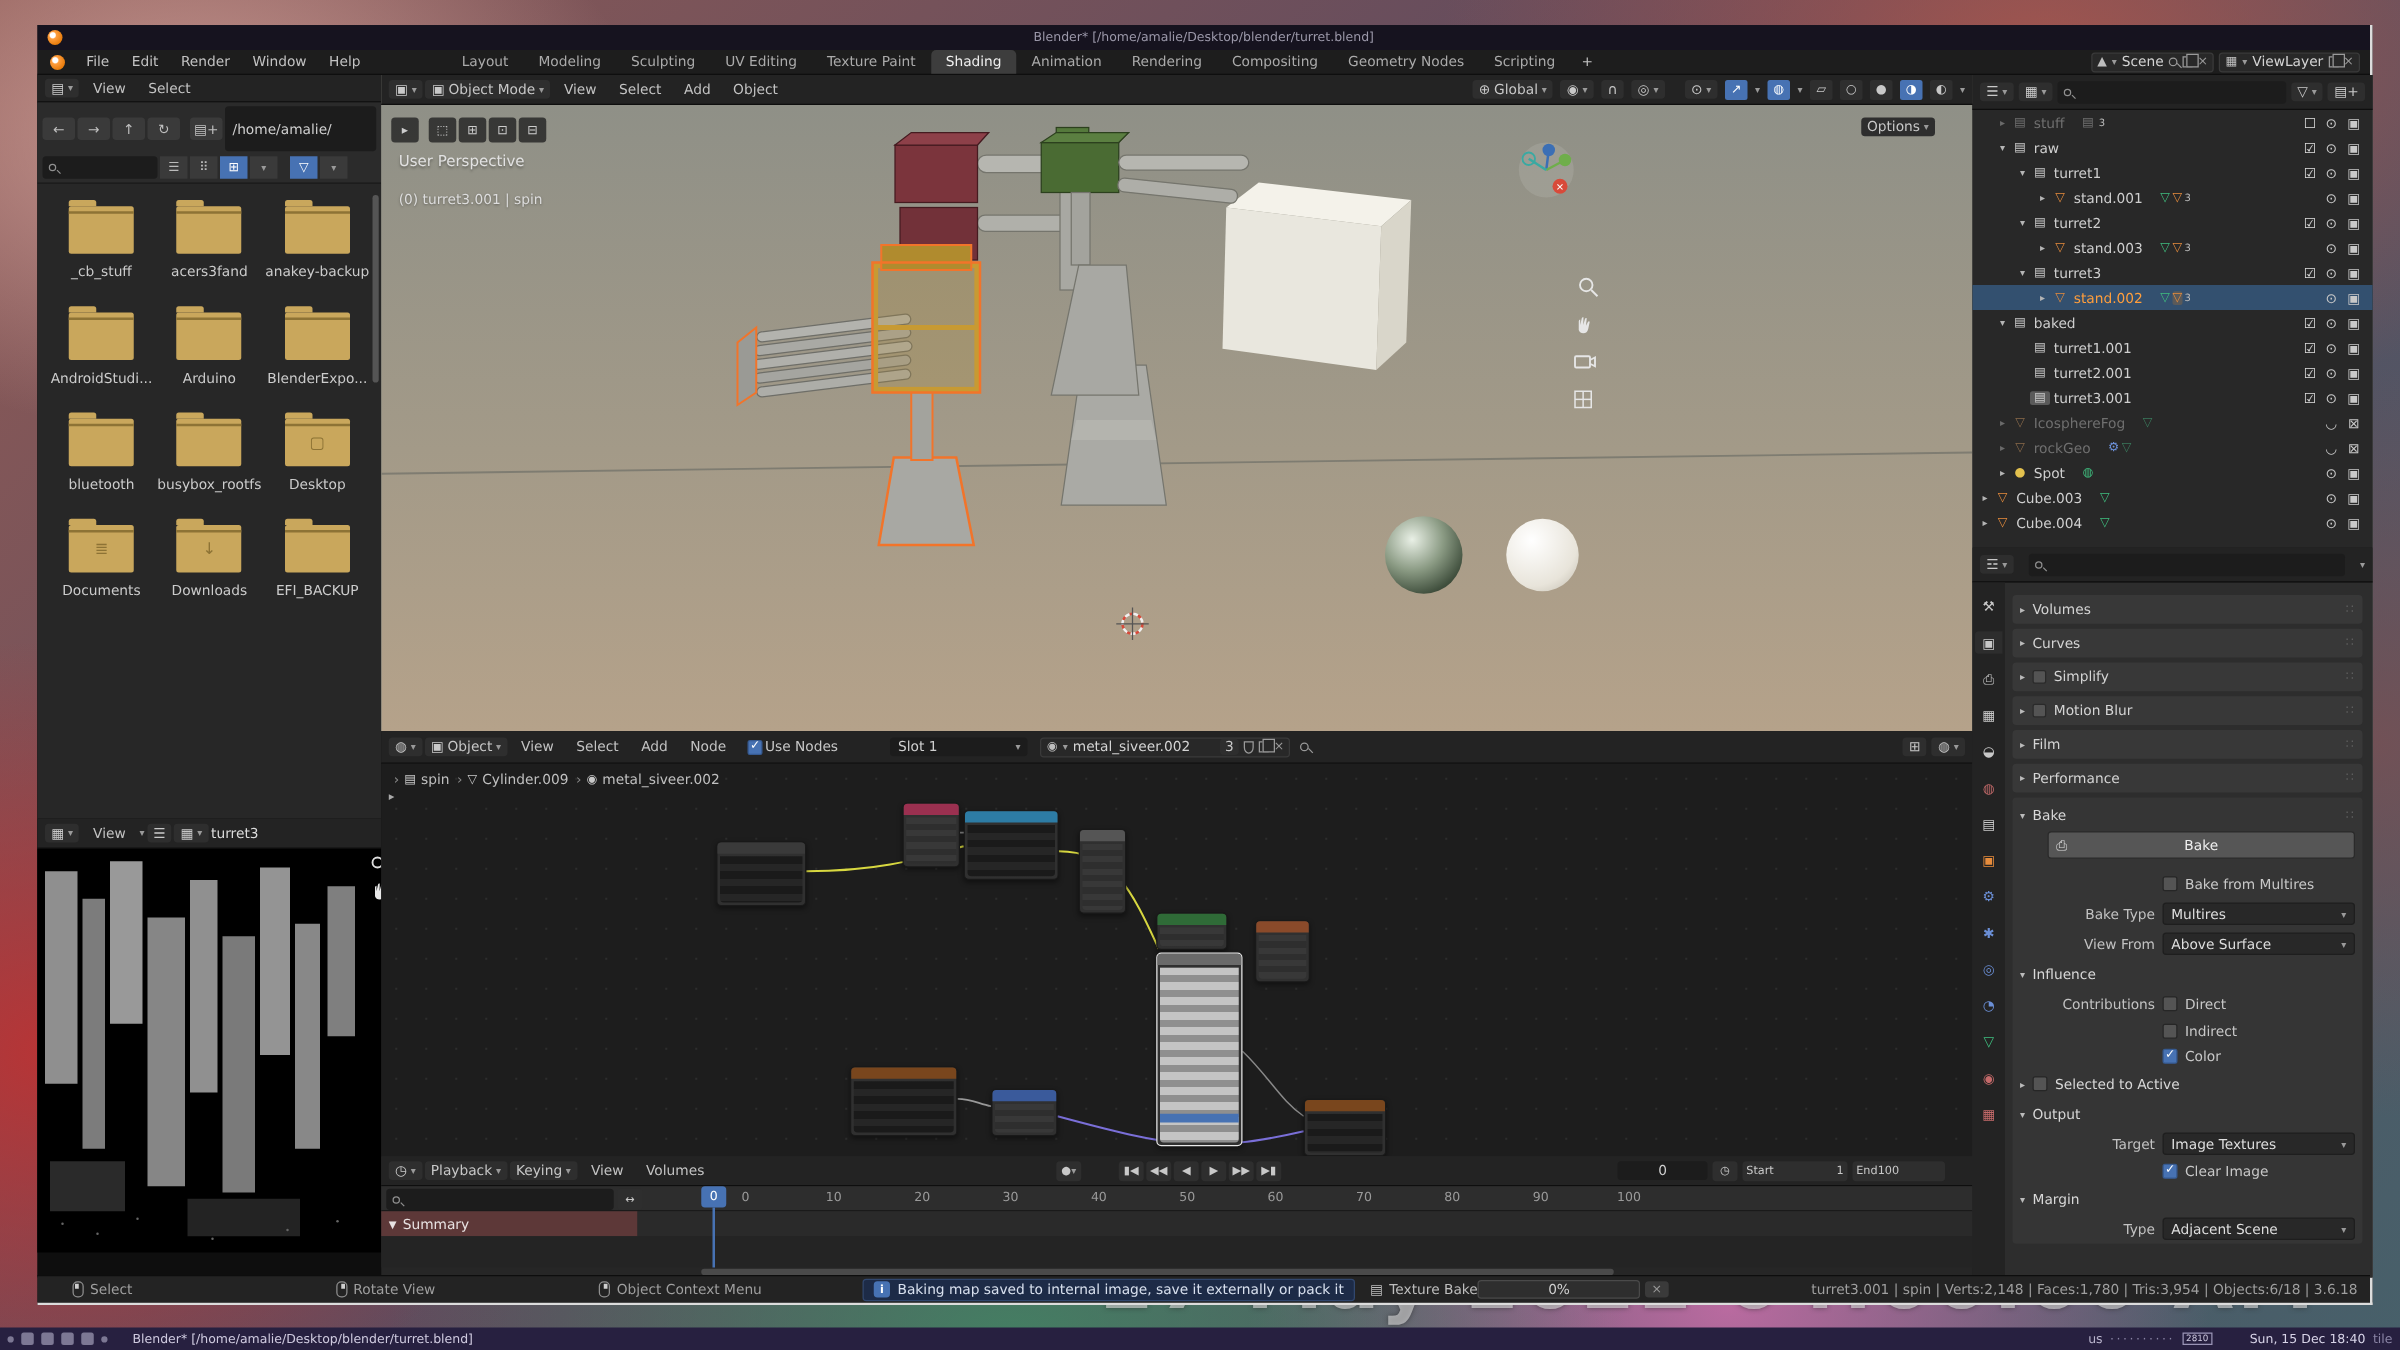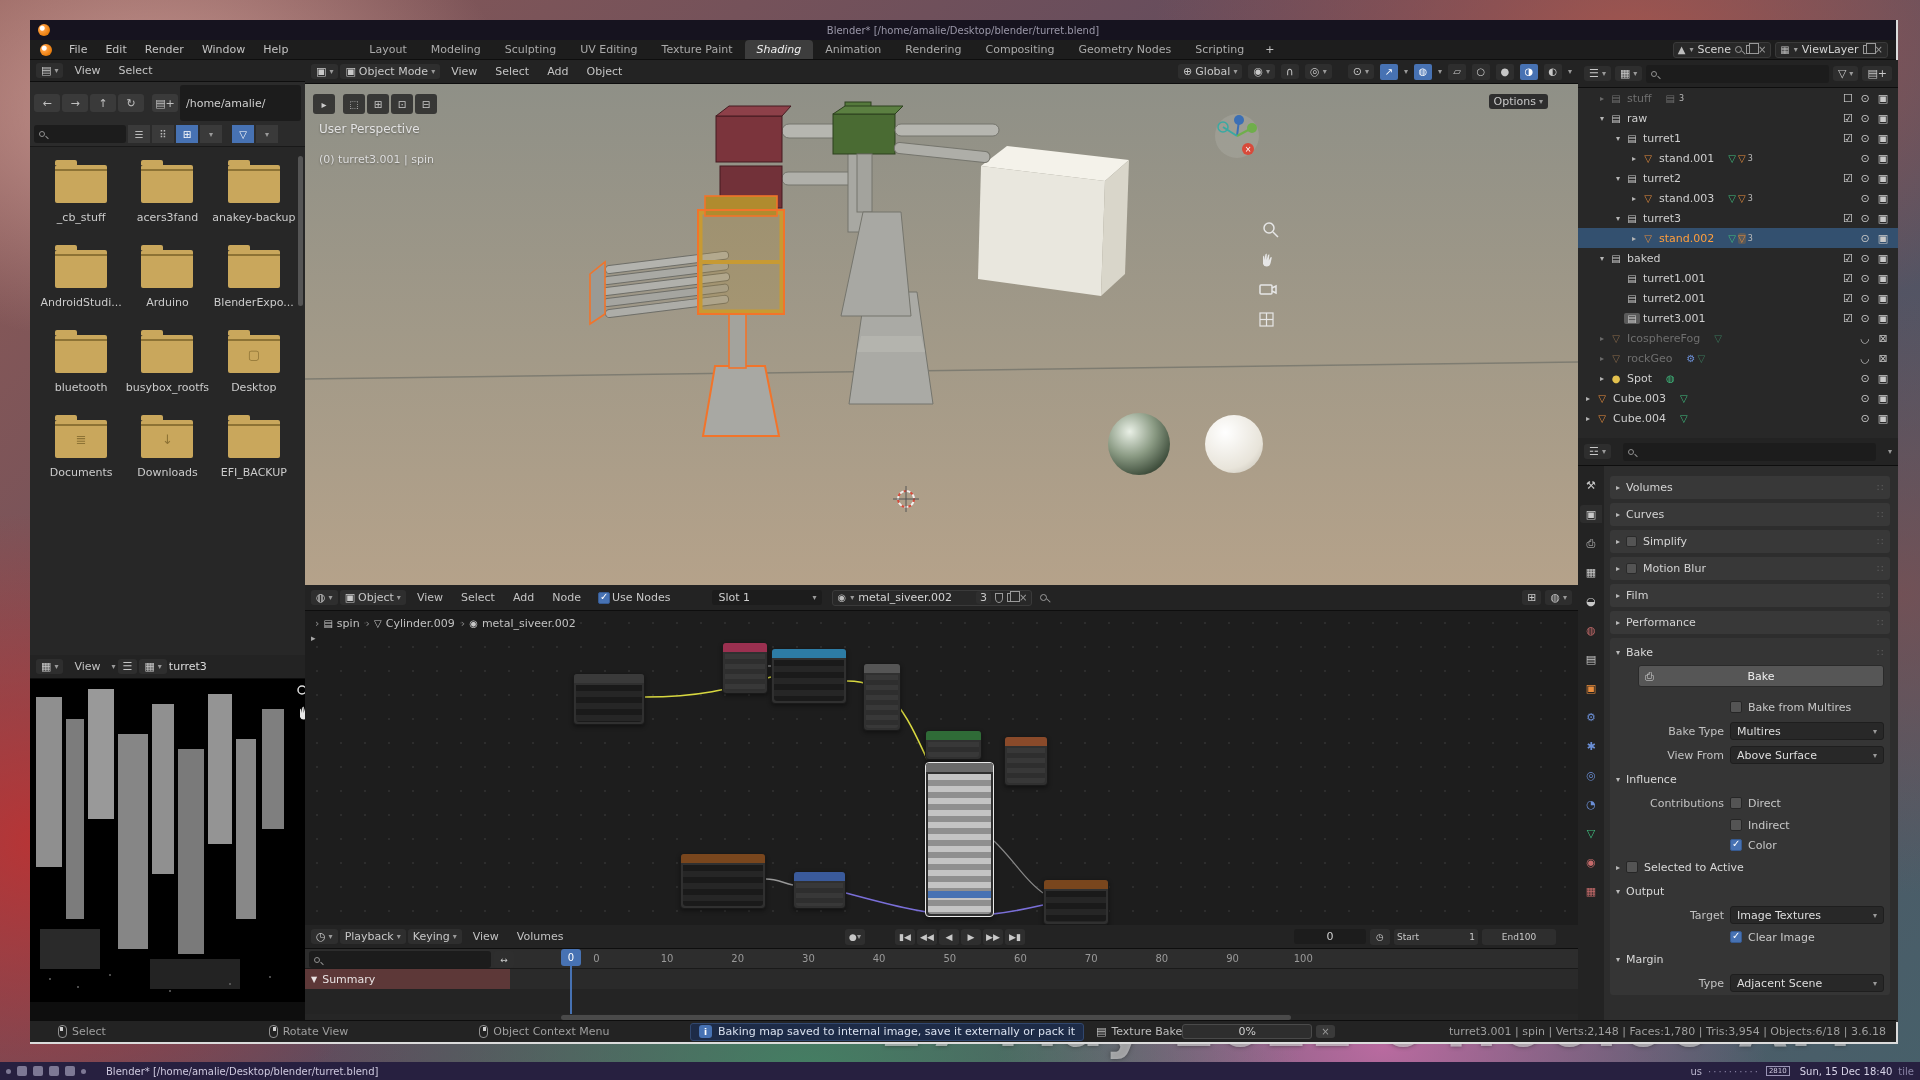--- a/index.html
+++ b/index.html
@@ -16,21 +16,21 @@
 #wp-text{position:absolute;left:880px;top:988px;font-size:62px;font-weight:bold;color:rgba(238,238,238,.55);letter-spacing:3px;text-shadow:0 0 4px rgba(40,40,40,.6);white-space:nowrap;z-index:1;}
 #win{position:absolute;left:30px;top:20px;width:1868px;height:1024px;z-index:2;background:#111;border-right:2px solid #dcdcdc;border-bottom:2px solid #dcdcdc;font-size:11px;color:#c8c8c8;}
 #titlebar{position:absolute;left:0;top:0;width:100%;height:20px;background:#16131f;display:flex;align-items:center;justify-content:center;color:#9a97a8;font-size:10px;}
 .blogo{display:inline-block;width:12px;height:12px;border-radius:50%;background:radial-gradient(circle at 35% 35%,#fff 0 2px,#ff9d3c 3px,#e87d0d 70%);}
 #titlebar .blogo{position:absolute;left:8px;top:4px;}
 #menubar{position:absolute;left:0;top:20px;width:100%;height:20px;background:#1d1d1d;display:flex;align-items:center;border-bottom:1px solid #0e0e0e;}
 #menubar .blogo{margin:0 8px 0 10px;}
 .mitem{padding:2px 9px;color:#c3c3c3;}
 #wtabs{display:flex;margin-left:60px;align-items:center;height:100%;}
 .wtab{padding:3px 12px;color:#ababab;font-size:11px;}
-.wtab.active{background:#3d3d3d;color:#f0f0f0;border-radius:4px 4px 0 0;font-style:italic;}
+.wtab.active{background:#3d3d3d;color:#f0f0f0;border-radius:4px 4px 0 0;}
 #tb-right{margin-left:auto;display:flex;align-items:center;gap:4px;margin-right:8px;}
 .idsel{display:flex;align-items:center;background:#282828;border:1px solid #3a3a3a;border-radius:3px;height:16px;padding:0 4px;gap:4px;color:#d4d4d4;}
 .ic{font-size:10px;color:#bdbdbd;}
 .chev{font-size:8px;color:#9a9a9a;}
 .pinico{display:inline-block;width:7px;height:7px;border:1px solid #9a9a9a;border-radius:50%;position:relative;}
 .pinico::after{content:"";position:absolute;left:5px;top:5px;width:5px;height:1px;background:#9a9a9a;transform:rotate(45deg);}
 .cpyico{display:inline-block;width:8px;height:9px;border:1px solid #9a9a9a;position:relative;background:#282828;}
 .cpyico::before{content:"";position:absolute;left:2px;top:-3px;width:8px;height:9px;border:1px solid #9a9a9a;background:#282828;}
 .xico{color:#9a9a9a;font-size:10px;}
 #main{position:absolute;left:0;top:40px;width:1868px;height:962px;background:#0e0e0e;}
@@ -152,21 +152,21 @@
 .mouse.middle::before{left:3px;}
 .mouse.right::before{right:1px;}
 .kmi{display:flex;align-items:center;}
 #msgpill{display:flex;align-items:center;gap:6px;background:#1d2b47;border:1px solid #31476e;border-radius:3px;height:18px;padding:0 8px;color:#d8e0ee;}
 .infoico{width:13px;height:13px;background:#4772b3;border-radius:3px;color:#fff;font-size:9px;font-weight:bold;display:flex;align-items:center;justify-content:center;}
 #progress{width:130px;height:15px;border:1px solid #4a4a4a;background:#2e2e2e;border-radius:3px;display:flex;align-items:center;justify-content:center;color:#cfcfcf;}
 
 #taskbar{position:absolute;left:0;bottom:0;width:100%;height:18px;background:#272040;z-index:3;display:flex;align-items:center;color:#b9b4cc;font-size:10px;gap:6px;padding:0 6px;}
 .tbico{width:10px;height:10px;background:#7d7894;border-radius:2px;}
 .tbico.sm{width:5px;height:5px;border-radius:50%;}
-#tb-clock{margin-left:4px;color:#d8d4e8;}
+#tb-clock{margin-left:24px;color:#d8d4e8;}
 .traybox{border:1px solid #9a94b5;font-size:7px;padding:0 2px;color:#cfcadf;}
 .dots{letter-spacing:2px;color:#8a84a5;}
 </style>
 </head>
 <body>
 
 <div id="desktop">
   <div id="wp-text">27 May 2022 04:00:00 AM</div>
 
   <div id="win">
@@ -703,21 +703,21 @@
             <span class="pbtn">▶▶</span>
             <span class="pbtn">▶▮</span>
           </div>
           <div style="position:absolute;left:989px;display:flex;gap:4px;align-items:center">
             <span class="field" style="width:72px;text-align:center">0</span>
             <span class="pbtn">◷</span>
             <span class="pbtn" style="width:84px;justify-content:space-between">
                 <span>Start</span>
                 <span>1</span>
               </span>
-            <span class="pbtn" style="width:74px;justify-content:center">
+            <span class="pbtn" style="width:74px;justify-content:flex-start">
                 <span>End</span>
                 <span>100</span>
               </span>
           </div>
         </div>
         <div id="tl-ruler">
           <div class="tickrow">
 
           <span class="tick">0</span>
               <span class="tick">10</span>

